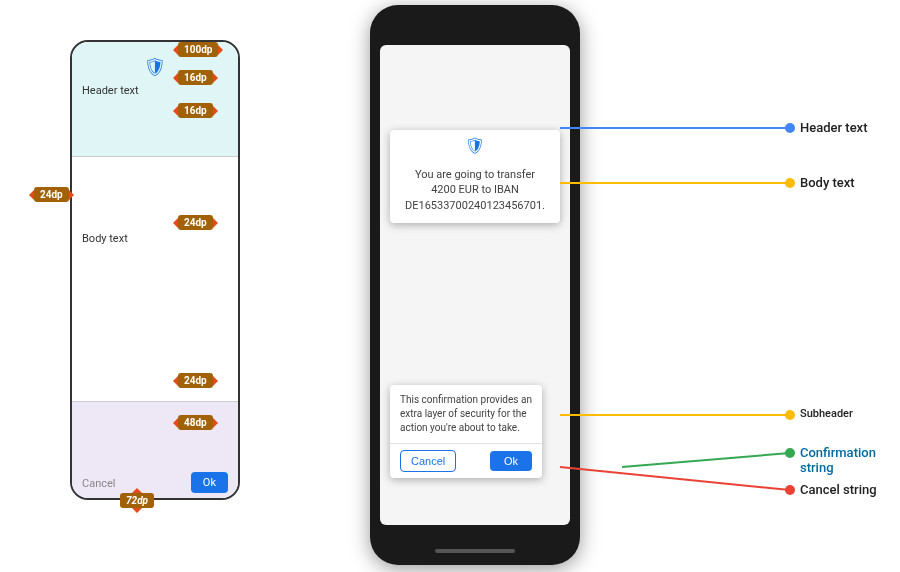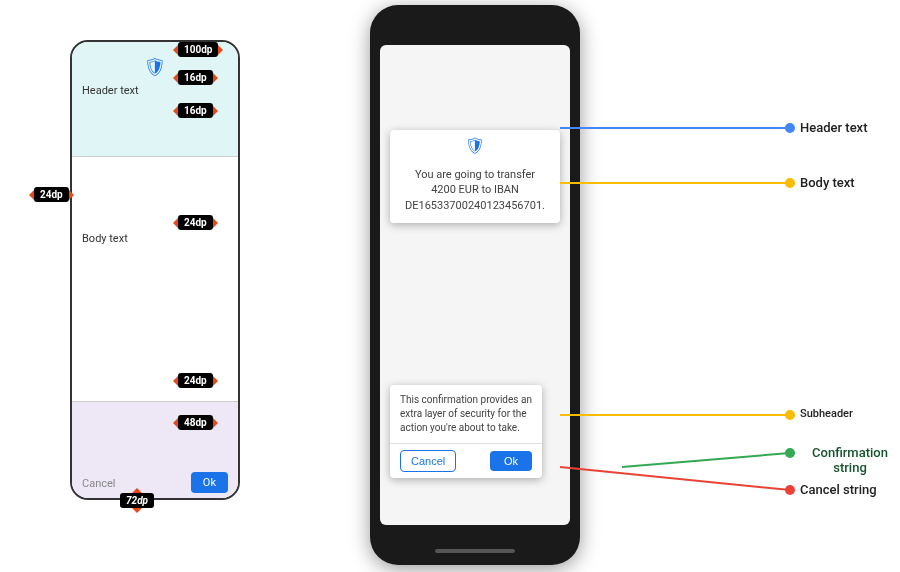--- a/index.html
+++ b/index.html
@@ -98,21 +98,21 @@
       top: 14px;
       left: 50%;
       transform: translateX(-50%);
       font-size: 18px;
       color: #1a73e8;
     }
 
     
     .dim-label {
       position: absolute;
-      background: #000000;
+      background: #a16207;
       color: #fff;
       font-size: 10px;
       font-weight: bold;
       padding: 2px 6px;
       border-radius: 3px;
     }
     .dim-label::before {
       content: '';
       position: absolute;
       border: 5px solid transparent;
@@ -405,14 +405,14 @@
   <line x1="622" y1="467" x2="790" y2="453" stroke="#34a853" stroke-width="2"></line>
   <circle cx="790" cy="453" r="5" fill="#34a853"></circle>
 
   <line x1="560" y1="467" x2="790" y2="490" stroke="#ea4335" stroke-width="2"></line>
   <circle cx="790" cy="490" r="5" fill="#ea4335"></circle>
 </svg>
 
 <div style="position:absolute;left:800px;top:120px;font-size:13px;font-weight:500;color:#212121;">Header text</div>
 <div style="position:absolute;left:800px;top:175px;font-size:13px;font-weight:500;color:#212121;">Body text</div>
 <div style="position:absolute;left:800px;top:407px;font-size:11px;font-weight:500;color:#212121;">Subheader</div>
-<div style="position:absolute;left:800px;top:445px;font-size:13px;font-weight:500;color:#14532d;text-align:center;">Confirmation string</div>
+<div style="position:absolute;left:800px;top:445px;font-size:13px;font-weight:500;color:#0369a1;">Confirmation string</div>
 <div style="position:absolute;left:800px;top:482px;font-size:13px;font-weight:500;color:#212121;">Cancel string</div>
 
 </body></html>

